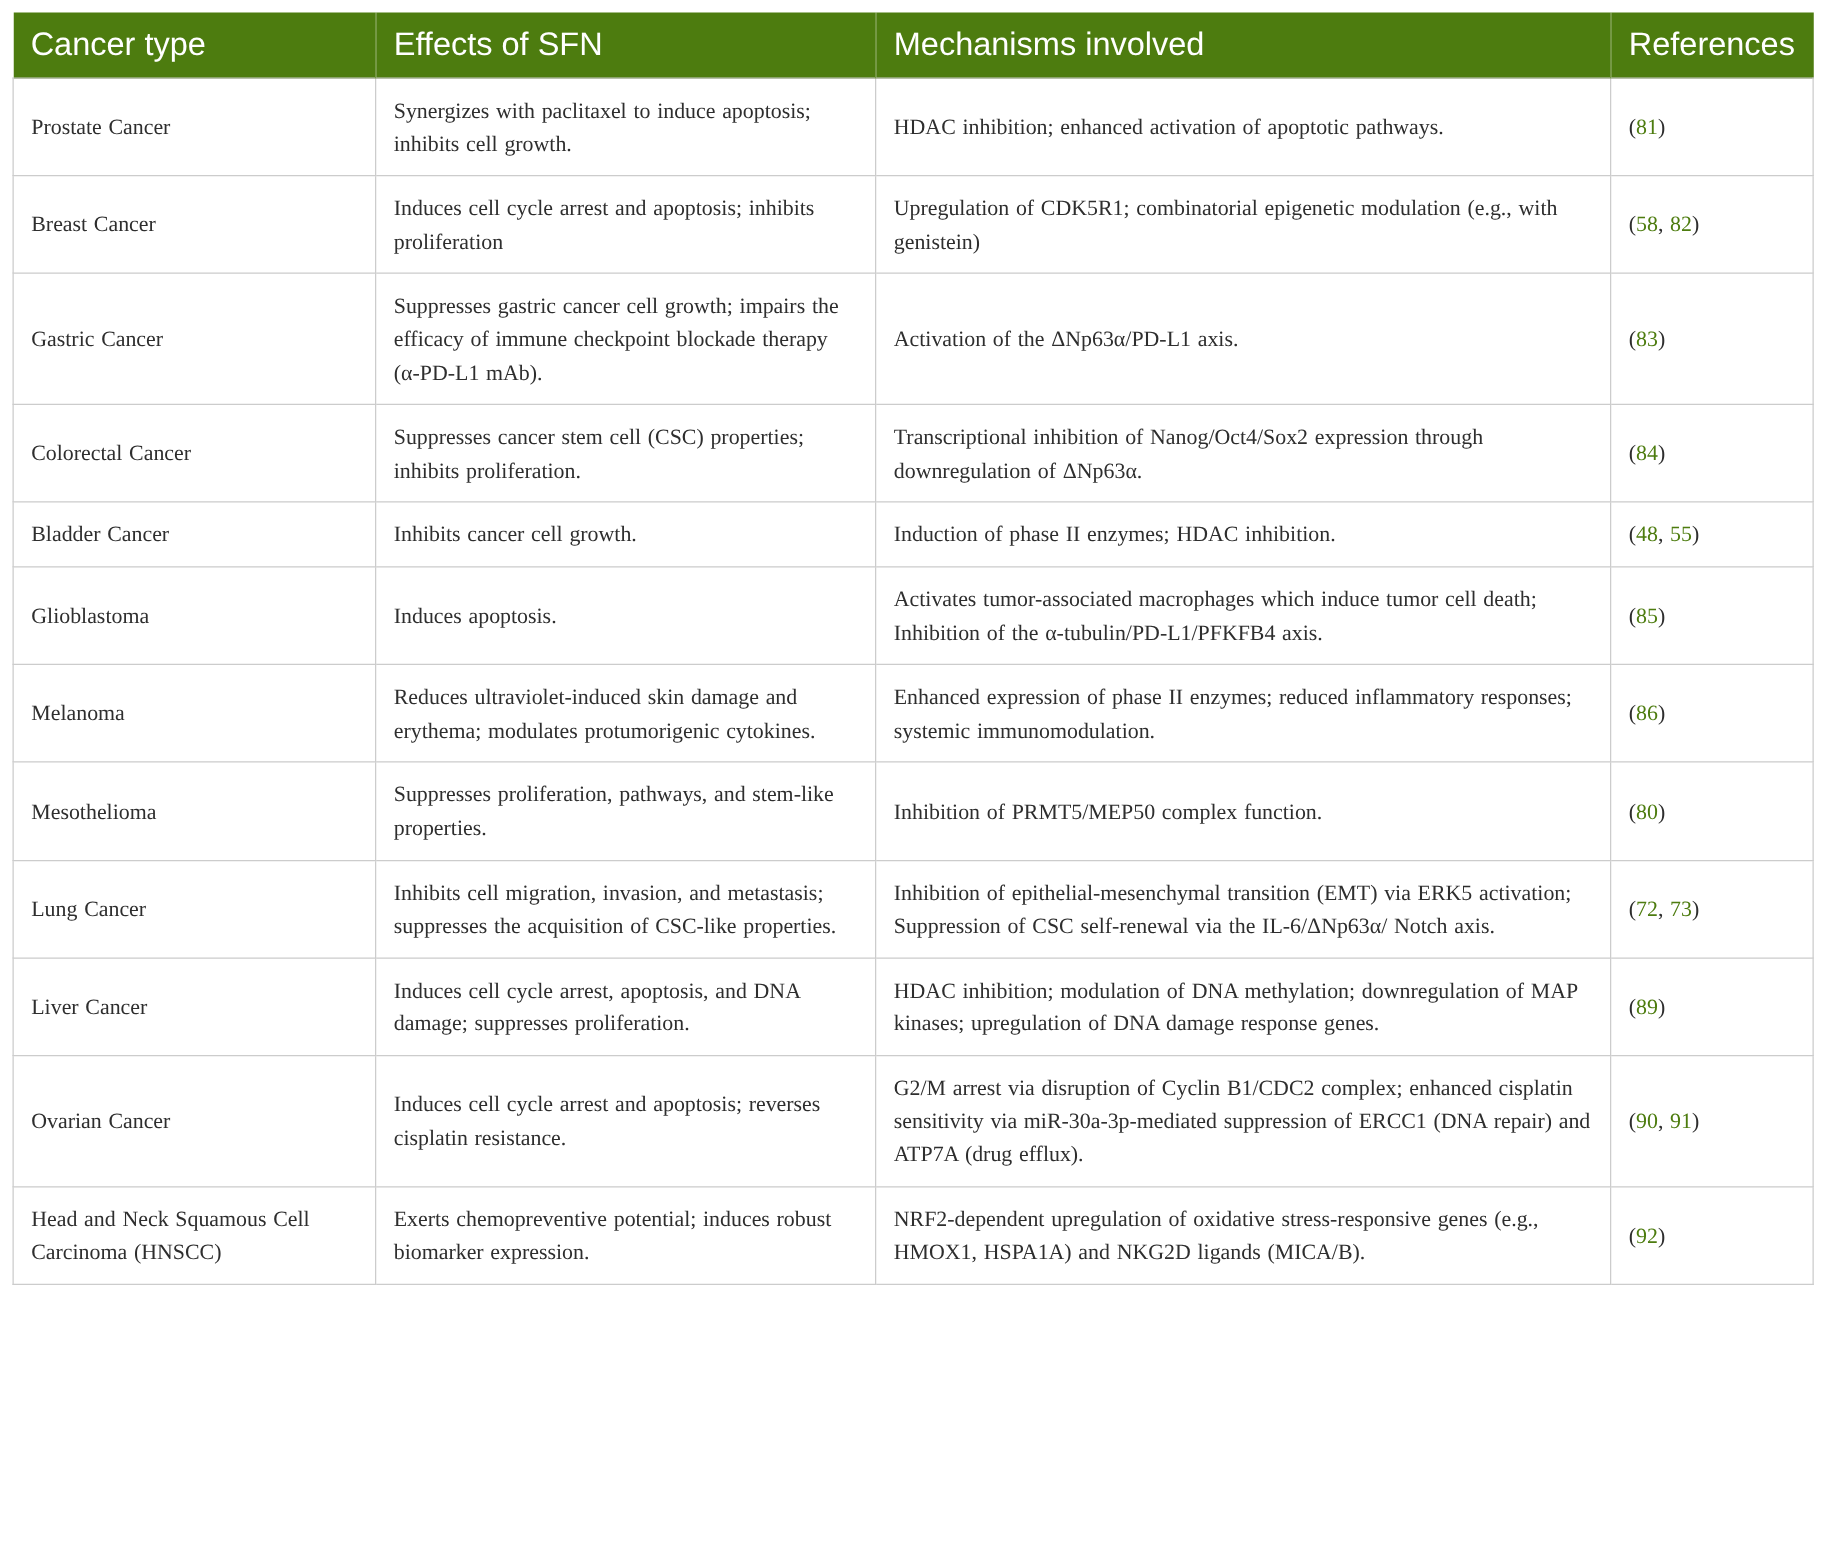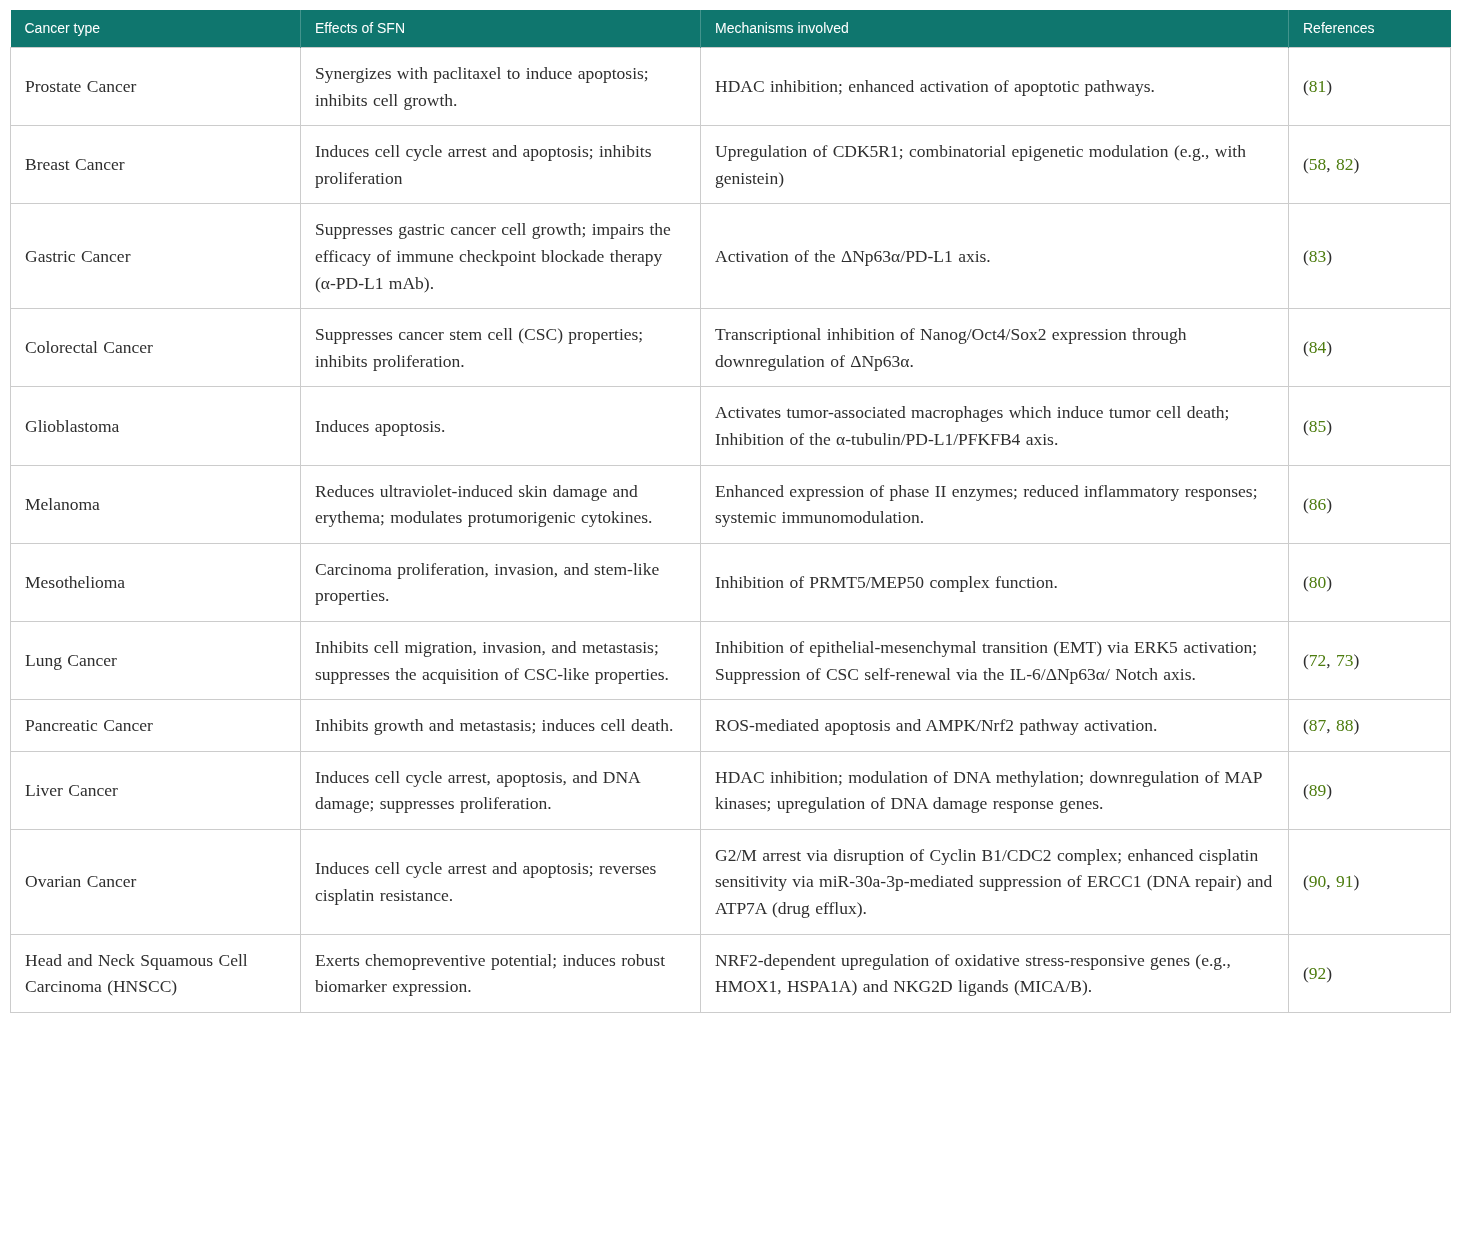--- a/index.html
+++ b/index.html
@@ -17,25 +17,25 @@
     border-collapse: collapse;
     table-layout: fixed;
     width: 1440px;
     font-family: "Liberation Serif", serif;
   }
   col.c1 { width: 290px; }
   col.c2 { width: 400px; }
   col.c3 { width: 588px; }
   col.c4 { width: 162px; }
   thead th {
-    background: #0f766e;
+    background: #4d7c0f;
     color: #ffffff;
     font-family: "Liberation Sans", sans-serif;
     font-weight: 400;
-    font-size: 14px;
+    font-size: 26px;
     text-align: left;
     padding: 10px 14px 11px 14px;
     border-right: 1px solid rgba(255,255,255,0.22);
   }
   thead th:last-child { border-right: none; }
   tbody td {
     border: 1px solid #cccccc;
     padding: 12px 14px;
     font-size: 17.5px;
     color: #2e2e2e;
@@ -88,48 +88,48 @@
           <td>Activation of the ΔNp63α/PD-L1 axis.</td>
           <td><span class="paren">(</span><span class="ref-num">83</span><span class="paren">)</span></td>
         </tr>
         <tr>
           <td>Colorectal Cancer</td>
           <td>Suppresses cancer stem cell (CSC) properties; inhibits proliferation.</td>
           <td>Transcriptional inhibition of Nanog/Oct4/Sox2 expression through downregulation of ΔNp63α.</td>
           <td><span class="paren">(</span><span class="ref-num">84</span><span class="paren">)</span></td>
         </tr>
         <tr>
+          <td>Bladder Cancer</td>
+          <td>Inhibits cancer cell growth.</td>
+          <td>Induction of phase II enzymes; HDAC inhibition.</td>
+          <td><span class="paren">(</span><span class="ref-num">48</span><span class="paren">, </span><span class="ref-num">55</span><span class="paren">)</span></td>
+        </tr>
+        <tr>
           <td>Glioblastoma</td>
           <td>Induces apoptosis.</td>
           <td>Activates tumor-associated macrophages which induce tumor cell death; Inhibition of the α-tubulin/PD-L1/PFKFB4 axis.</td>
           <td><span class="paren">(</span><span class="ref-num">85</span><span class="paren">)</span></td>
         </tr>
         <tr>
           <td>Melanoma</td>
           <td>Reduces ultraviolet-induced skin damage and erythema; modulates protumorigenic cytokines.</td>
           <td>Enhanced expression of phase II enzymes; reduced inflammatory responses; systemic immunomodulation.</td>
           <td><span class="paren">(</span><span class="ref-num">86</span><span class="paren">)</span></td>
         </tr>
         <tr>
           <td>Mesothelioma</td>
-          <td>Carcinoma proliferation, invasion, and stem-like properties.</td>
+          <td>Suppresses proliferation, pathways, and stem-like properties.</td>
           <td>Inhibition of PRMT5/MEP50 complex function.</td>
           <td><span class="paren">(</span><span class="ref-num">80</span><span class="paren">)</span></td>
         </tr>
         <tr>
           <td>Lung Cancer</td>
           <td>Inhibits cell migration, invasion, and metastasis; suppresses the acquisition of CSC-like properties.</td>
           <td>Inhibition of epithelial-mesenchymal transition (EMT) via ERK5 activation; Suppression of CSC self-renewal via the IL-6/ΔNp63α/ Notch axis.</td>
           <td><span class="paren">(</span><span class="ref-num">72</span><span class="paren">, </span><span class="ref-num">73</span><span class="paren">)</span></td>
-        </tr>
-        <tr>
-          <td>Pancreatic Cancer</td>
-          <td>Inhibits growth and metastasis; induces cell death.</td>
-          <td>ROS-mediated apoptosis and AMPK/Nrf2 pathway activation.</td>
-          <td><span class="paren">(</span><span class="ref-num">87</span><span class="paren">, </span><span class="ref-num">88</span><span class="paren">)</span></td>
         </tr>
         <tr>
           <td>Liver Cancer</td>
           <td>Induces cell cycle arrest, apoptosis, and DNA damage; suppresses proliferation.</td>
           <td>HDAC inhibition; modulation of DNA methylation; downregulation of MAP kinases; upregulation of DNA damage response genes.</td>
           <td><span class="paren">(</span><span class="ref-num">89</span><span class="paren">)</span></td>
         </tr>
         <tr>
           <td>Ovarian Cancer</td>
           <td>Induces cell cycle arrest and apoptosis; reverses cisplatin resistance.</td>

